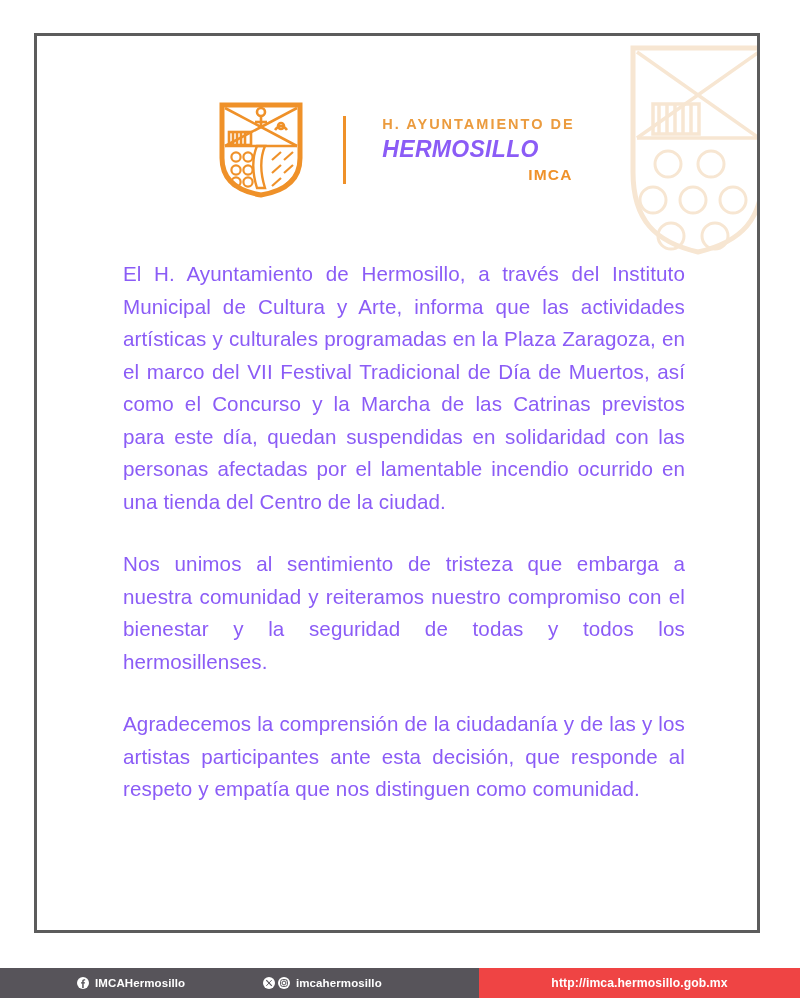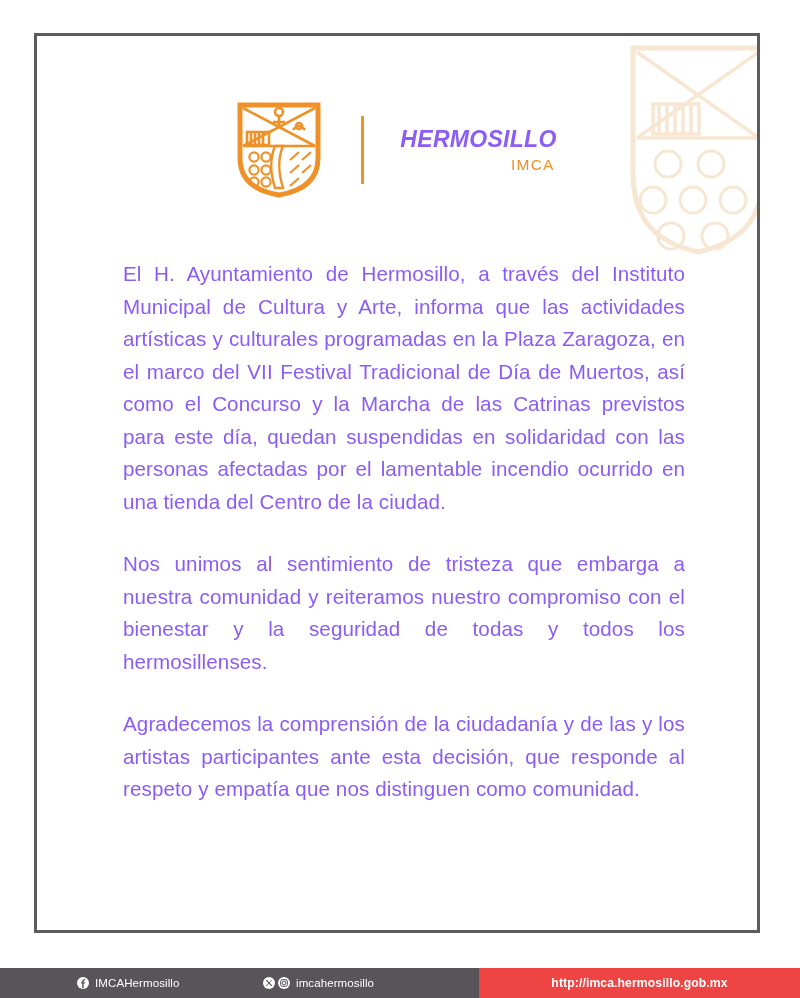--- a/index.html
+++ b/index.html
@@ -93,21 +93,21 @@
     font-weight: bold;
     letter-spacing: 0.3px;
     color: #8b5cf6;
     white-space: nowrap;
     line-height: 1.02;
     text-align: left;
     font-style: italic;
   }
   .wm-sub {
     font-size: 15.5px;
-    font-weight: normal;
+    font-weight: bold;
     letter-spacing: 1.2px;
     color: #ef9129;
     margin-top: 6px;
     text-align: right;
     padding-right: 2px;
   }
 
   
   .body-copy {
     position: absolute;
@@ -148,21 +148,21 @@
     flex: 1 1 auto;
     display: flex;
     align-items: center;
     justify-content: center;
   }
   .fitem {
     display: flex;
     align-items: flex-end;
     color: #ffffff;
     font-size: 11.5px;
-    font-weight: normal;
+    font-weight: bold;
     white-space: nowrap;
   }
   .fitem.fb { position: absolute; left: 77px; }
   .fitem.social2 { position: absolute; left: 263px; }
   .fitem .label { margin-left: 6px; letter-spacing: 0.1px; }
   .ficon {
     display: inline-flex;
     width: 12px;
     height: 12px;
     align-items: center;
@@ -250,20 +250,21 @@
             <line x1="65" y1="71" x2="74" y2="63"></line>
             <line x1="53" y1="84" x2="62" y2="76"></line>
             <line x1="65" y1="84" x2="74" y2="76"></line>
           </g>
         </svg>
       </div>
 
       <div class="divider"></div>
 
       <div class="wordmark">
+        <div class="wm-top">H. AYUNTAMIENTO DE</div>
         <div class="wm-main">HERMOSILLO</div>
         <div class="wm-sub">IMCA</div>
       </div>
 
     </div>
 
     <div class="body-copy">
       <p class="para">El H. Ayuntamiento de Hermosillo, a través del Instituto Municipal de Cultura y Arte, informa que las actividades artísticas y culturales programadas en la Plaza Zaragoza, en el marco del VII Festival Tradicional de Día de Muertos, así como el Concurso y la Marcha de las Catrinas previstos para este día, quedan suspendidas en solidaridad con las personas afectadas por el lamentable incendio ocurrido en una tienda del Centro de la ciudad.</p>
       <p class="para">Nos unimos al sentimiento de tristeza que embarga a nuestra comunidad y reiteramos nuestro compromiso con el bienestar y la seguridad de todas y todos los hermosillenses.</p>
       <p class="para">Agradecemos la comprensión de la ciudadanía y de las y los artistas participantes ante esta decisión, que responde al respeto y empatía que nos distinguen como comunidad.</p>

